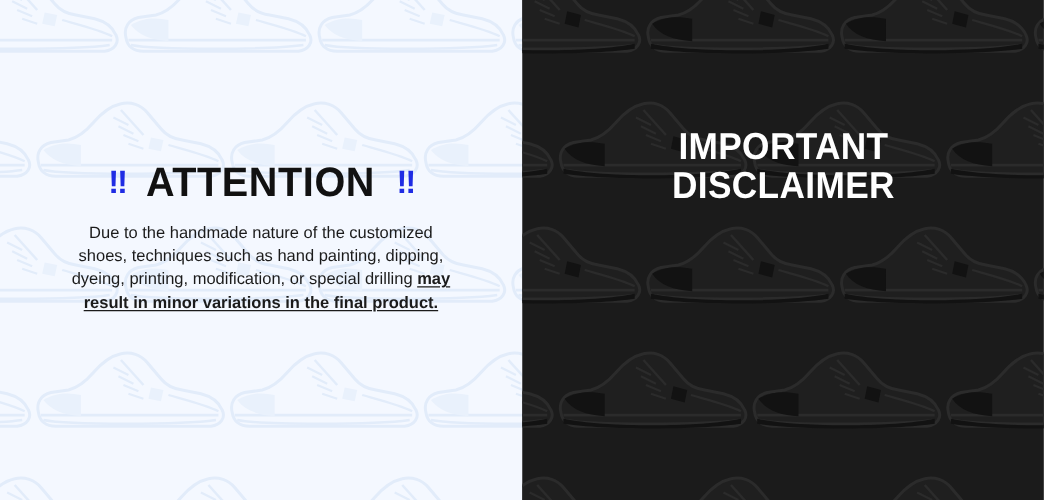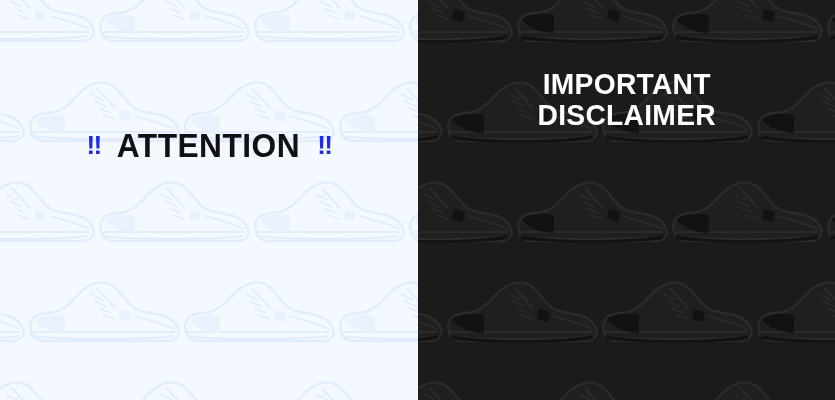--- a/index.html
+++ b/index.html
@@ -44,21 +44,21 @@
   
   .content {
     position:relative;
     z-index:2;
     width:100%;
     padding:0 28px;
     text-align:center;
   }
 
   .panel-left .content  { padding-top:129px; }
-  .panel-right .content { padding-top:68px; }
+  .panel-right .content { padding-top:102px; }
 
   
   .heading-row {
     display:flex;
     align-items:center;
     justify-content:center;
     gap:13px;
     line-height:1;
   }
   .heading-title {
@@ -166,20 +166,23 @@
     </div>
 
     <div class="content">
 
       <div class="heading-row">
         <span class="bang">‼</span>
         <span class="heading-title">ATTENTION</span>
         <span class="bang">‼</span>
       </div>
 
+      <p class="body-copy">
+        <span>Due to the handmade nature of the customized shoes, techniques such as hand painting, dipping, dyeing, printing, modification, or special drilling </span><span class="emph">may result in minor variations in the final product.</span>
+      </p>
 
     </div>
   </section>
 
   <section class="panel panel-right">
 
     <div class="pattern">
       <svg viewBox="0 0 458 440" preserveAspectRatio="xMidYMid slice" xmlns="http://www.w3.org/2000/svg">
         <defs>
           <g id="snkD">

